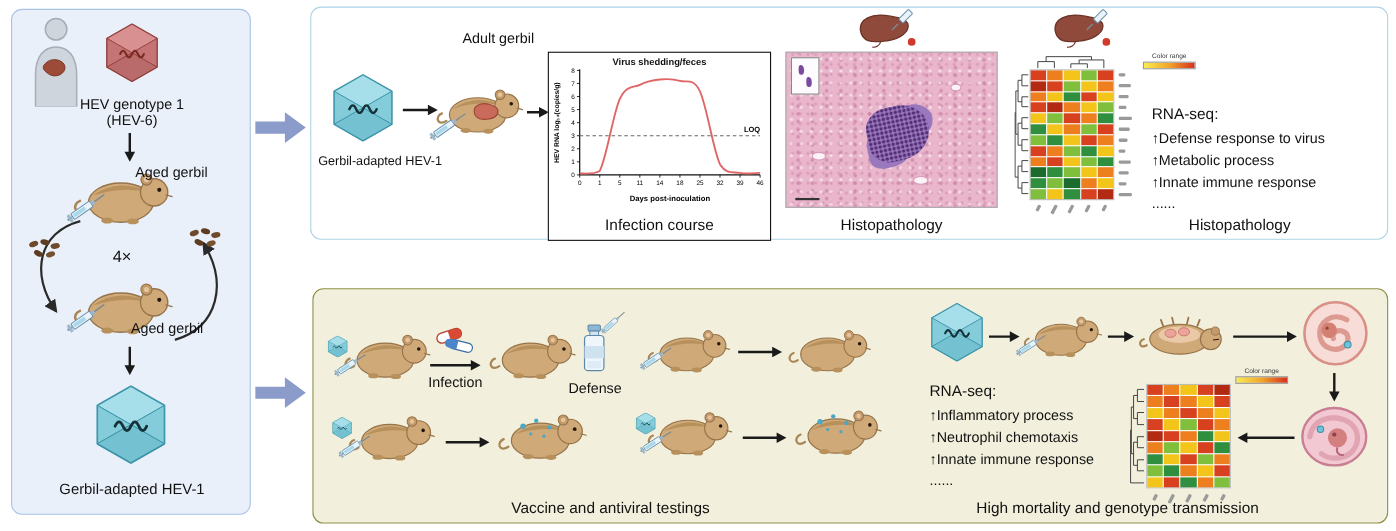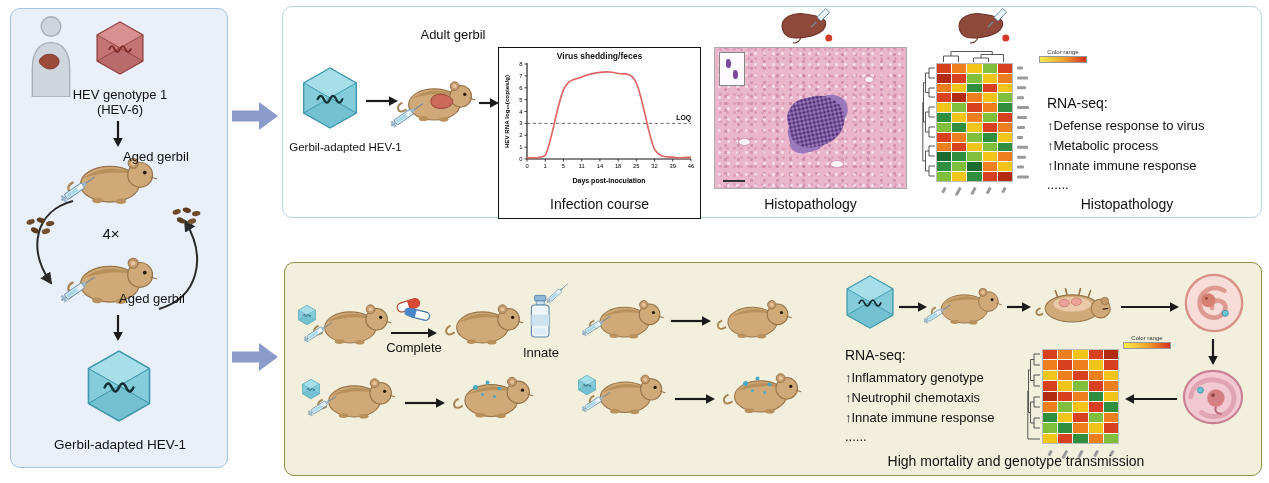--- a/index.html
+++ b/index.html
@@ -457,21 +457,21 @@
     </div>
     <div class="ic" style="left:110px;top:32px;width:38px;height:28px">
       <svg viewBox="0 0 46 34">
           <use href="#pills"></use>
         </svg>
     </div>
     <div class="arr" style="left:106px;top:62px;width:46px;height:12px"><svg width="46" height="12">
           <line x1="0" y1="6" x2="38" y2="6" stroke="#1a1a1a" stroke-width="2.2"></line>
           <polygon points="37,1.2000000000000002 46,6 37,10.8" fill="#1a1a1a"></polygon>
         </svg></div>
-    <div class="lbl" style="left:92px;top:77px;width:74px">Complete</div>
+    <div class="lbl" style="left:92px;top:77px;width:74px">Infection</div>
     <div class="ic" style="left:158px;top:32px;width:84px;height:54px">
       <svg viewBox="0 0 124 80">
           <use href="#gerbil"></use>
         </svg>
     </div>
 
     <div class="ic" style="left:16px;top:116px;width:20px;height:20px">
       <svg viewBox="0 0 100 100">
           <use href="#virus-blue"></use>
         </svg>
@@ -500,21 +500,21 @@
     <div class="ic" style="left:240px;top:30px;width:32px;height:48px">
       <svg viewBox="0 0 40 58">
           <use href="#vial"></use>
         </svg>
     </div>
     <div class="ic" style="left:258px;top:24px;width:30px;height:11px;transform:rotate(-42deg)">
       <svg viewBox="0 0 64 20">
           <use href="#syringe"></use>
         </svg>
     </div>
-    <div class="lbl" style="left:224px;top:82px;width:64px">Innate</div>
+    <div class="lbl" style="left:224px;top:82px;width:64px">Defense</div>
 
     <div class="ic" style="left:302px;top:28px;width:80px;height:52px">
       <svg viewBox="0 0 124 80">
           <use href="#gerbil"></use>
         </svg>
     </div>
     <div class="ic" style="left:294px;top:56px;width:36px;height:12px;transform:rotate(-33deg)">
       <svg viewBox="0 0 64 20">
           <use href="#syringe"></use>
         </svg>
@@ -548,20 +548,21 @@
           <line x1="0" y1="6" x2="32" y2="6" stroke="#1a1a1a" stroke-width="2.2"></line>
           <polygon points="31,1.2000000000000002 40,6 31,10.8" fill="#1a1a1a"></polygon>
         </svg></div>
     <div class="ic" style="left:436px;top:100px;width:84px;height:56px">
       <svg viewBox="0 0 124 80">
           <use href="#gerbil"></use>
         </svg>
     </div>
     <div class="specks" style="left:458px;top:118px"></div>
 
+    <div class="lbl" style="left:110px;top:190px;width:320px;font-size:14px">Vaccine and antiviral testings</div>
 
     <div class="ic" style="left:558px;top:12px;width:54px;height:54px">
       <svg viewBox="0 0 100 100">
           <use href="#virus-blue"></use>
         </svg>
     </div>
     <div class="arr" style="left:614px;top:36px;width:28px;height:12px"><svg width="28" height="12">
           <line x1="0" y1="6" x2="20" y2="6" stroke="#1a1a1a" stroke-width="2.2"></line>
           <polygon points="19,1.2000000000000002 28,6 19,10.8" fill="#1a1a1a"></polygon>
         </svg></div>
@@ -602,21 +603,21 @@
           <use href="#placenta"></use>
         </svg>
     </div>
     <div class="arr" style="left: 840px; top: 128px; width: 52px; height: 12px; transform: scaleX(-1);"><svg width="52" height="12">
           <line x1="0" y1="6" x2="44" y2="6" stroke="#1a1a1a" stroke-width="2.2"></line>
           <polygon points="43,1.2000000000000002 52,6 43,10.8" fill="#1a1a1a"></polygon>
         </svg></div>
 
     <div style="position:absolute;left:560px;top:84px;width:190px">
       <div class="lbl tl" style="position:static;font-size:14px">RNA-seq:</div>
-      <div class="lbl tl" style="position:static;margin-top:6px">↑Inflammatory genotype</div>
+      <div class="lbl tl" style="position:static;margin-top:6px">↑Inflammatory process</div>
       <div class="lbl tl" style="position:static;margin-top:5px">↑Neutrophil chemotaxis</div>
       <div class="lbl tl" style="position:static;margin-top:5px">↑Innate immune response</div>
       <div class="lbl tl" style="position:static;margin-top:3px">......</div>
     </div>
 
     <svg class="dendro" style="left:742px;top:86px" width="13" height="95">
       <path d="M13,5H7V16H13 M13,26H7V37H13 M7,10.5H3.5V31.5H7 M13,48H7V58H13 M13,69H7V79H13 M7,53H3.5V74H7 M3.5,21H1.5V63.5H3.5 M13,90H5 M1.5,42H0.8V90H5" fill="none" stroke="#444" stroke-width="0.9"></path>
     </svg>
     <div id="hm-bottom" class="heatmap" style="left: 757px; top: 86px; width: 77px; height: 95px; grid-template-columns: repeat(5, 1fr); grid-template-rows: repeat(9, 1fr);">
         <div style="background: rgb(215, 65, 31);"></div>

